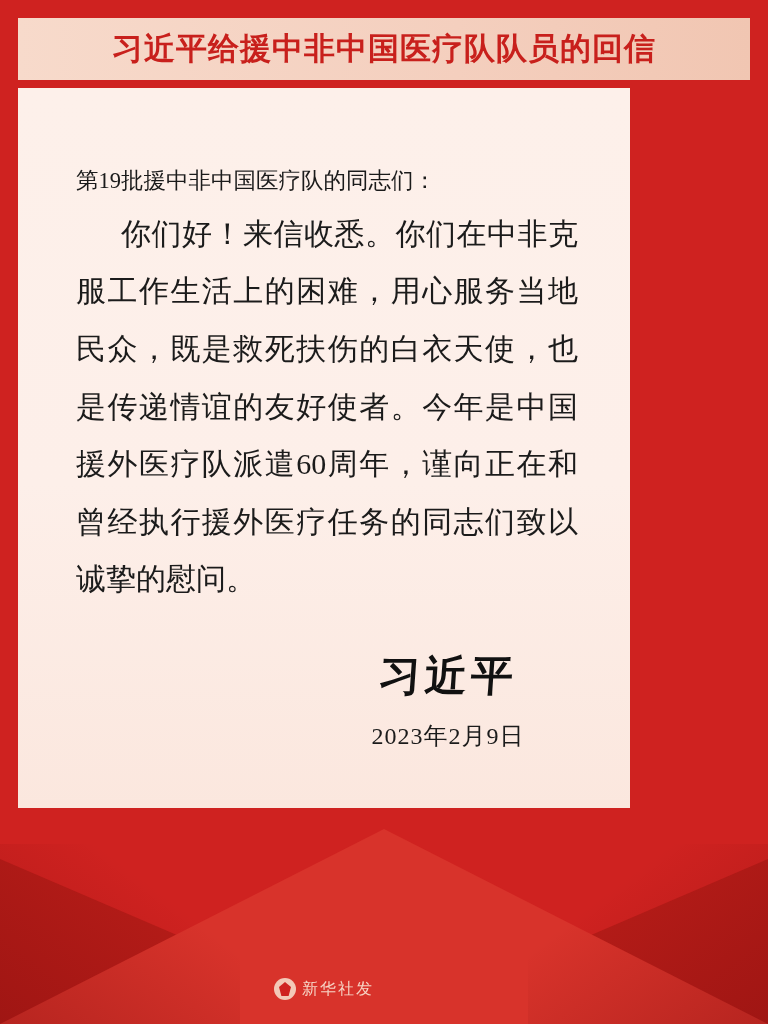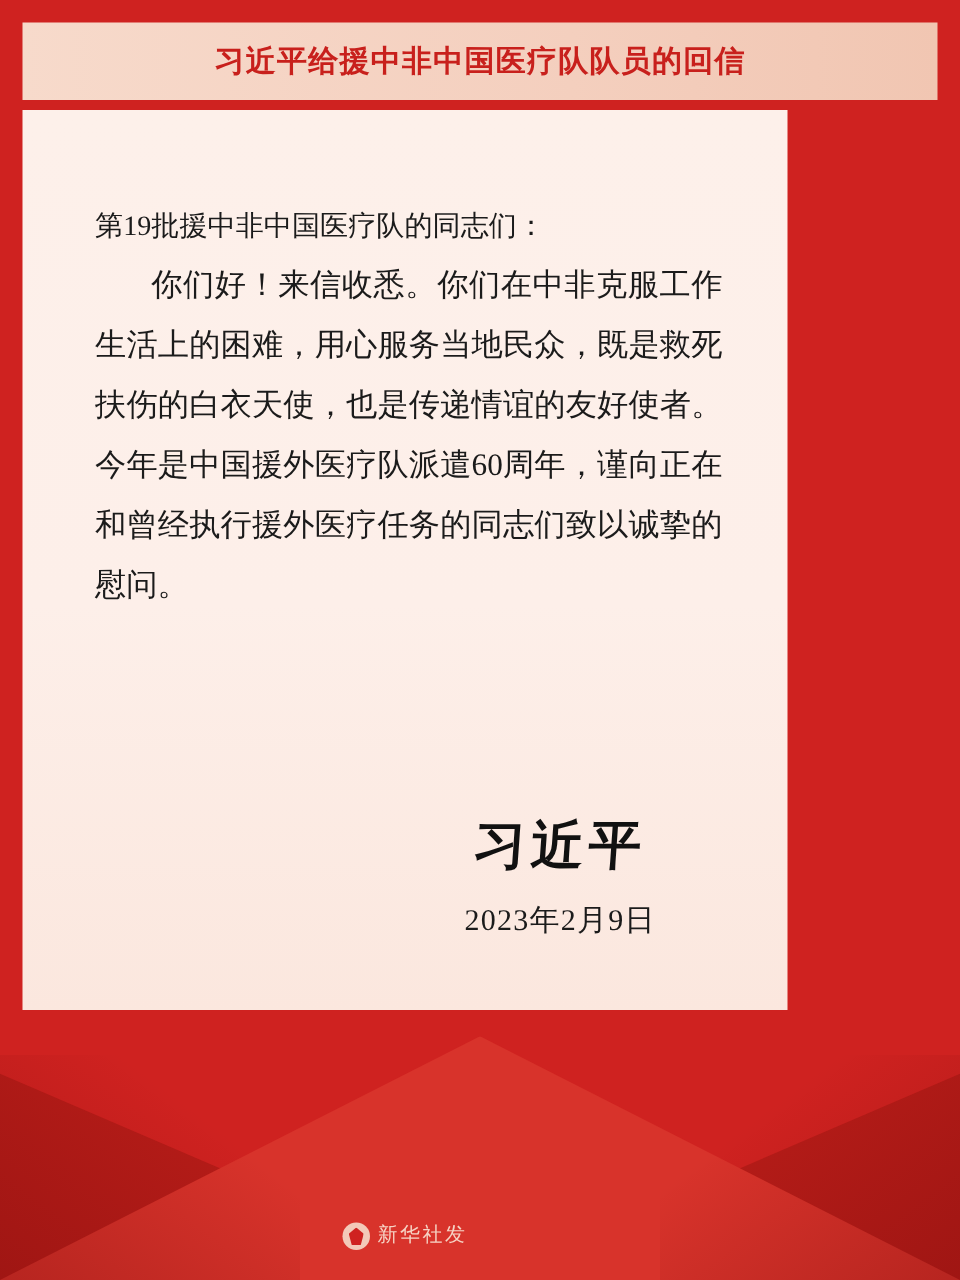--- a/index.html
+++ b/index.html
@@ -62,21 +62,21 @@
     position: absolute;
     left: 18px; top: 18px;
     width: 732px; height: 62px;
     background: #f6d7c9;
     background: linear-gradient(90deg,#f7dacb 0%, #f4cfbe 60%, #f1c6b2 100%);
     display: flex;
     align-items: center;
     justify-content: center;
   }
   .title-text {
-    font-size: 24px;
+    font-size: 31px;
     font-weight: bold;
     letter-spacing: 1px;
     color: #c8201c;
     font-family: "Liberation Serif", "DejaVu Serif", serif;
     white-space: nowrap;
   }
 
   
   .paper {
     position: absolute;
@@ -88,21 +88,21 @@
     position: absolute;
     left: 58px; right: 52px;
     top: 72px;
   }
   .salutation {
     font-size: 22.5px;
     color: #1b1b1b;
     line-height: 1.9;
   }
   .para {
-    font-size: 25px;
+    font-size: 30px;
     color: #1b1b1b;
     line-height: 1.92;
     text-indent: 45px;
     text-align: justify;
     text-justify: inter-ideograph;
     margin-top: 2px;
     font-family: Liberation Serif, serif;
   }
   .sign-wrap {
     position: absolute;
@@ -125,21 +125,21 @@
     color: #1b1b1b;
     letter-spacing: 1px;
   }
 
   
   .footer {
     position: absolute;
     left: 0; bottom: 24px;
     width: 648px;
     display: flex;
-    align-items: flex-start;
+    align-items: flex-end;
     justify-content: center;
     gap: 6px;
   }
   .footer-logo {
     width: 22px; height: 22px;
     border-radius: 50%;
     background: #f3c9b8;
     position: relative;
     flex: 0 0 auto;
   }

